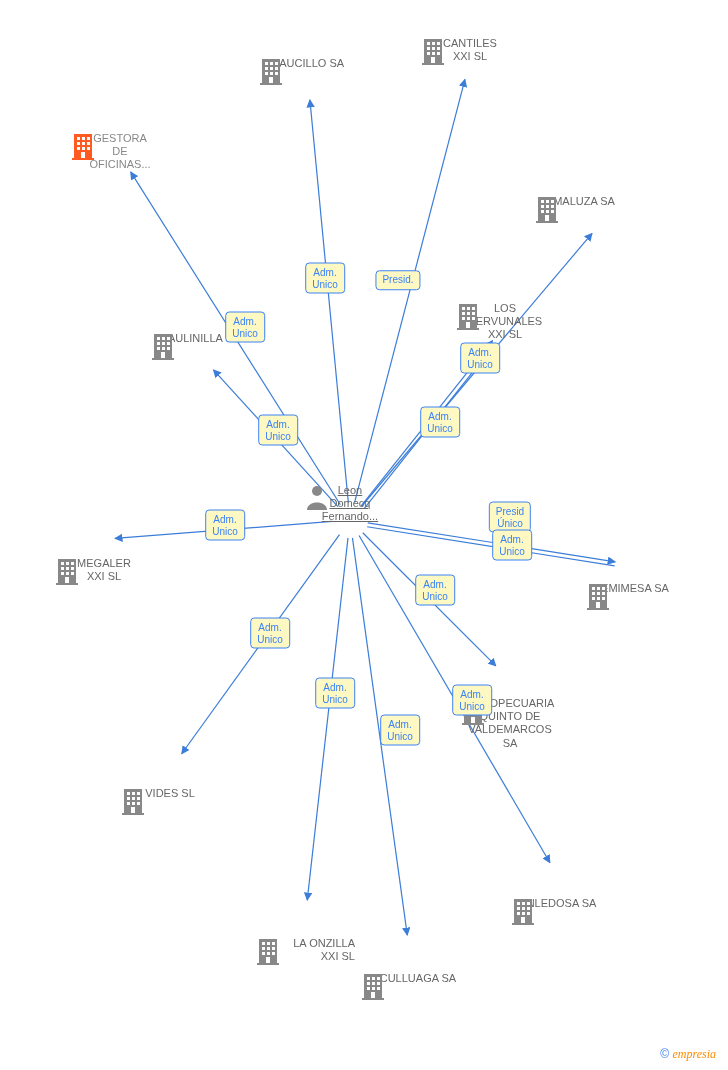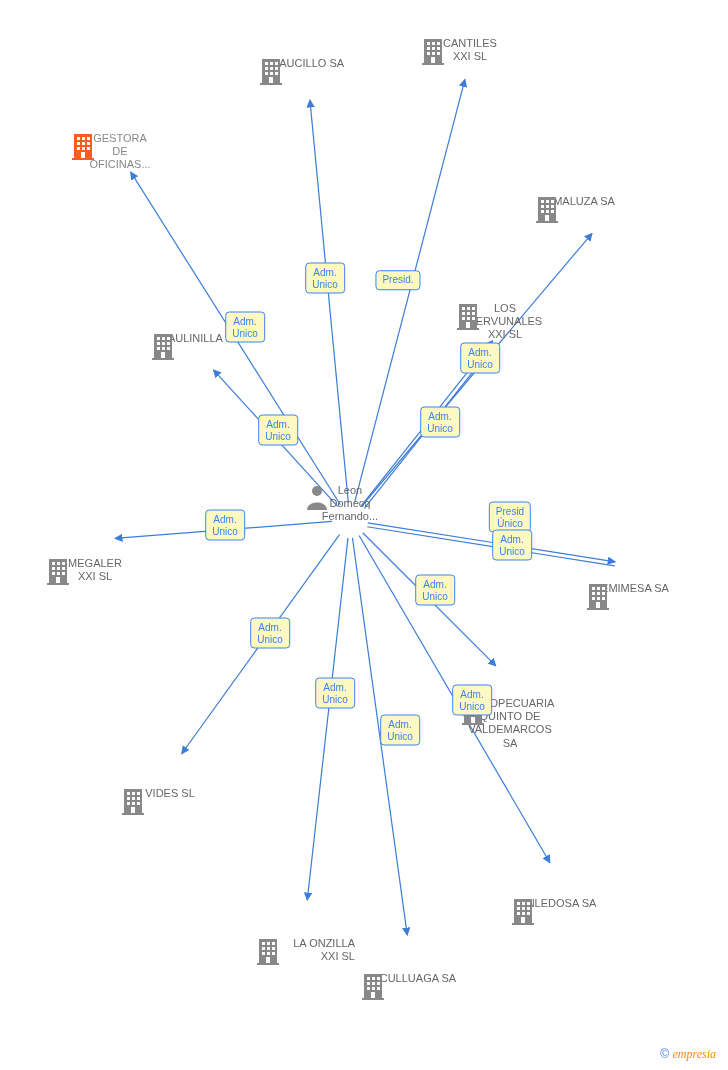--- a/index.html
+++ b/index.html
@@ -75,21 +75,21 @@
     <line x1="367.77973337592323" y1="522.8073263225142" x2="615.2447406934186" y2="561.8807485305398" stroke="#3b7dd8" stroke-width="1.2" marker-end="url(#arrow)"></line>
     <line x1="362.72792206135784" y1="532.7279220613578" x2="495.85786437626905" y2="665.857864376269" stroke="#3b7dd8" stroke-width="1.2" marker-end="url(#arrow)"></line>
     <line x1="339.48251493478864" y1="534.6076181461269" x2="181.6860945169015" y2="753.7693131709701" stroke="#3b7dd8" stroke-width="1.2" marker-end="url(#arrow)"></line>
     <line x1="359.06967845943353" y1="535.5480202161718" x2="549.9225794895183" y2="862.7244219820313" stroke="#3b7dd8" stroke-width="1.2" marker-end="url(#arrow)"></line>
     <line x1="347.9876940847784" y1="537.8871636908584" x2="307.2358954613573" y2="900.125373676824" stroke="#3b7dd8" stroke-width="1.2" marker-end="url(#arrow)"></line>
     <line x1="352.45947314846654" y1="537.8311803263825" x2="407.2672520572594" y2="935.1875774151305" stroke="#3b7dd8" stroke-width="1.2" marker-end="url(#arrow)"></line>
     <line x1="364.3316872793811" y1="508.3981579166915" x2="495.6864105075171" y2="343.1454415974236" stroke="#3b7dd8" stroke-width="1.2"></line>
     <line x1="367.1558830820312" y1="526.7583781838305" x2="614.6208903995266" y2="565.8318003918561" stroke="#3b7dd8" stroke-width="1.2"></line>
   </svg>
 
-<div class="node" id="center-node" style="left:350px; top:452px; width:90px;">
+<div class="node" id="center-node" style="left:350px; top:452px; width:90px;text-decoration:underline;">
   <div class="label">Leon
 Domecq
 Fernando...</div>
   <div class="person-icon" style="margin-top:4px;">
     <svg width="24" height="26" viewBox="0 0 24 26">
         <circle cx="12" cy="7" r="5" fill="#888"></circle>
         <path d="M2 26 C2 16 22 16 22 26 Z" fill="#888"></path>
       </svg>
   </div>
 </div>
@@ -207,21 +207,21 @@
           <rect x="12" y="10" width="3" height="3" fill="#fff"></rect>
           <rect x="17" y="10" width="3" height="3" fill="#fff"></rect>
     <rect x="7" y="15" width="3" height="3" fill="#fff"></rect>
           <rect x="12" y="15" width="3" height="3" fill="#fff"></rect>
           <rect x="17" y="15" width="3" height="3" fill="#fff"></rect>
     <rect x="11" y="20" width="4" height="6" fill="#fff"></rect>
     <rect x="2" y="26" width="22" height="2" fill="#888"></rect>
   </svg>
       </div>
     </div>
-    <div class="node" style="left: 95px; top: 525px;">
+    <div class="node" style="left: 104px; top: 525px;">
       <div class="icon-building">
         <svg width="26" height="28" viewBox="0 0 26 28">
     <rect x="4" y="2" width="18" height="24" fill="#888"></rect>
     <rect x="7" y="5" width="3" height="3" fill="#fff"></rect>
           <rect x="12" y="5" width="3" height="3" fill="#fff"></rect>
           <rect x="17" y="5" width="3" height="3" fill="#fff"></rect>
     <rect x="7" y="10" width="3" height="3" fill="#fff"></rect>
           <rect x="12" y="10" width="3" height="3" fill="#fff"></rect>
           <rect x="17" y="10" width="3" height="3" fill="#fff"></rect>
     <rect x="7" y="15" width="3" height="3" fill="#fff"></rect>

